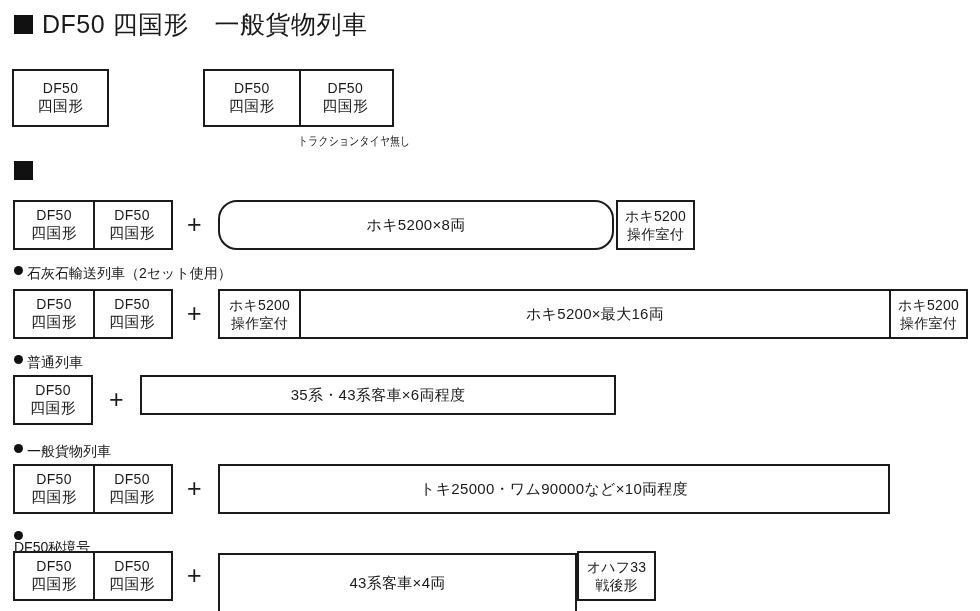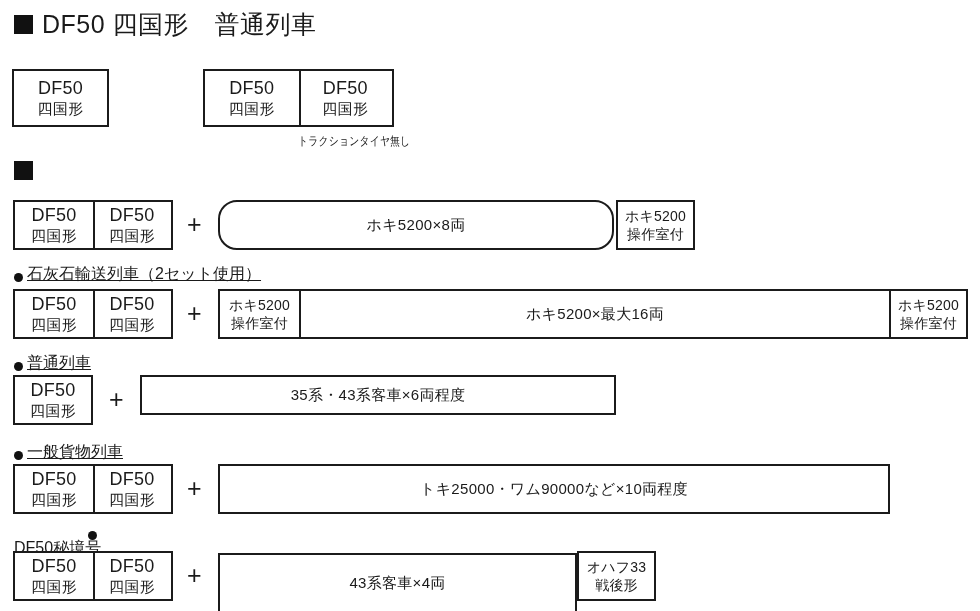--- a/index.html
+++ b/index.html
@@ -34,25 +34,24 @@
   .section-title {
     font-size: 25px;
     letter-spacing: 0.5px;
     line-height: 1;
   }
 
   
   .sub-head {
     position: absolute;
     display: flex;
-    align-items: flex-end;
-    font-size: 16px;
+    align-items: flex-start;
+    font-size: 14px;
     white-space: nowrap;
     line-height: 1;
-    text-decoration: underline;
   }
   .dot-marker {
     width: 9px;
     height: 9px;
     border-radius: 50%;
     background: #111111;
     display: inline-block;
     margin-right: 4px;
     flex: 0 0 auto;
   }
@@ -68,21 +67,21 @@
     justify-content: center;
     text-align: center;
   }
   .box-inner {
     display: flex;
     flex-direction: column;
     align-items: center;
     justify-content: center;
     line-height: 1.22;
   }
-  .loco-line1 { font-size: 18px; letter-spacing: 0.3px; }
+  .loco-line1 { font-size: 14px; letter-spacing: 0.3px; }
   .loco-line2 { font-size: 15px; letter-spacing: 0.3px; }
 
   
   .divider {
     position: absolute;
     top: 0;
     bottom: 0;
     width: 2px;
     background: #1b1b1b;
   }
@@ -113,21 +112,21 @@
     transform: scaleX(0.82);
     transform-origin: left center;
     letter-spacing: 0.2px;
   }
 </style>
 </head>
 <body>
 
 <div class="section-head" style="left:14px; top:12px;">
   <span class="sq-marker"></span>
-  <span class="section-title">DF50 四国形　普通列車</span>
+  <span class="section-title">DF50 四国形　一般貨物列車</span>
 </div>
 
 <div class="box" style="left:12px; top:69px; width:97px; height:58px;">
   <div class="box-inner">
     <span class="loco-line1">DF50</span>
     <span class="loco-line2">四国形</span>
   </div>
 </div>
 
 <div class="box" style="left:203px; top:69px; width:191px; height:58px; padding:0;">

